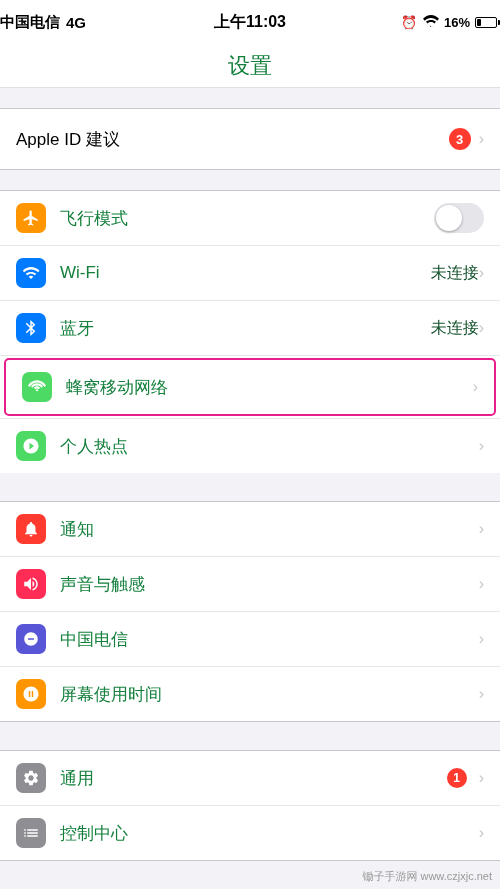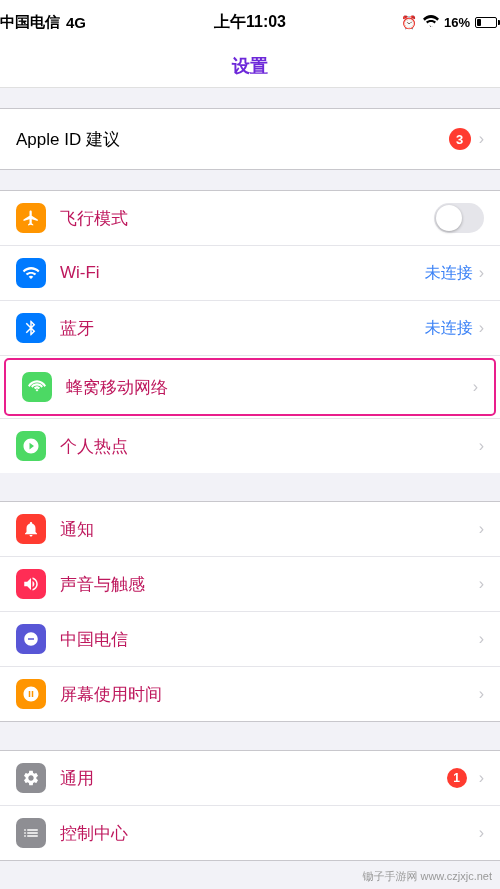--- a/index.html
+++ b/index.html
@@ -88,23 +88,23 @@
     .nav-bar {
       background: #fff;
       height: 44px;
       display: flex;
       align-items: center;
       justify-content: center;
       border-bottom: 1px solid #e0e0e0;
     }
 
     .nav-title {
-      font-size: 18px;
-      font-weight: 700;
-      color: #6d28d9;
+      font-size: 22px;
+      font-weight: 400;
+      color: #15803d;
     }
 
     
     .content {
       padding-top: 0px;
     }
 
     
     .apple-id-section {
       background: #fff;
@@ -196,27 +196,26 @@
 
     .icon-svg {
       width: 18px;
       height: 18px;
       fill: white;
     }
 
     .row-label {
       flex: 1;
       font-size: 17px;
-      color: #be185d;
+      color: #15803d;
     }
 
     .row-value {
       font-size: 16px;
-      color: #3b82f6;
-      margin-right: 6px;
+      color: #14532d;
     }
 
     .toggle {
       width: 50px;
       height: 30px;
       background: #e5e5ea;
       border-radius: 15px;
       position: relative;
     }
 

